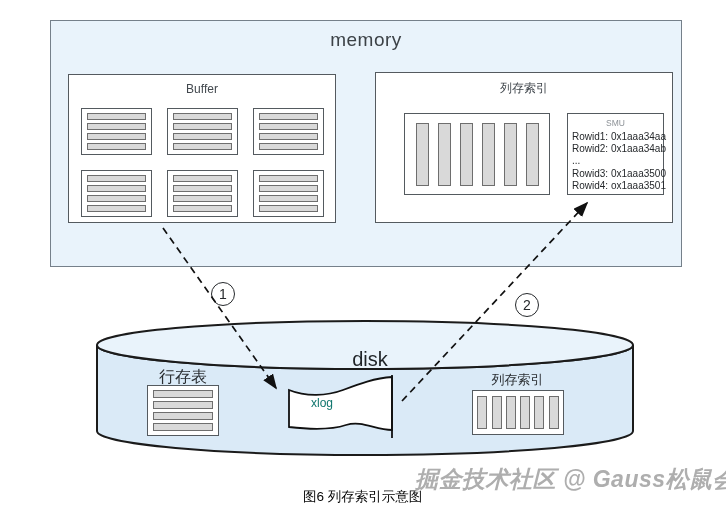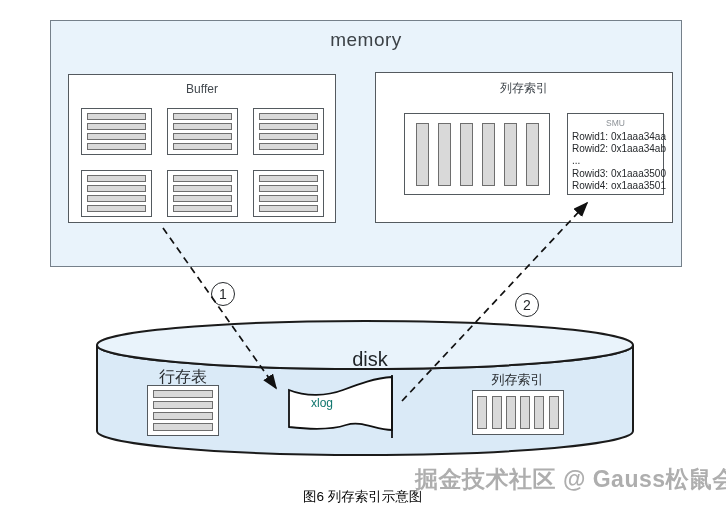--- a/index.html
+++ b/index.html
@@ -94,21 +94,21 @@
   }
   .diskcol-box .vbar { width:10px; height:33px; }
 
   
   .caption {
     left:303px; top:488px; font-size:13.5px; font-weight:normal; color:#050505;
   }
   .wm-main {
     left:415px; top:464px; width:308px; text-align:right;
     font-size:23px; font-weight:bold; color:#aeaeae;
-    text-shadow:1px 1px 0 #ffffff; letter-spacing:0.5px; white-space:nowrap;
+    text-shadow:1px 1px 0 #ffffff; letter-spacing:0.5px; white-space:nowrap;font-style:italic;
   }
   .wm-sub {
     left:596px; top:490px; width:128px; text-align:right;
     font-size:11px; color:#c3c3c3; text-shadow:1px 1px 0 #ffffff; white-space:nowrap;
   }
 </style>
 </head>
 <body>
 
 <div class="stage">

